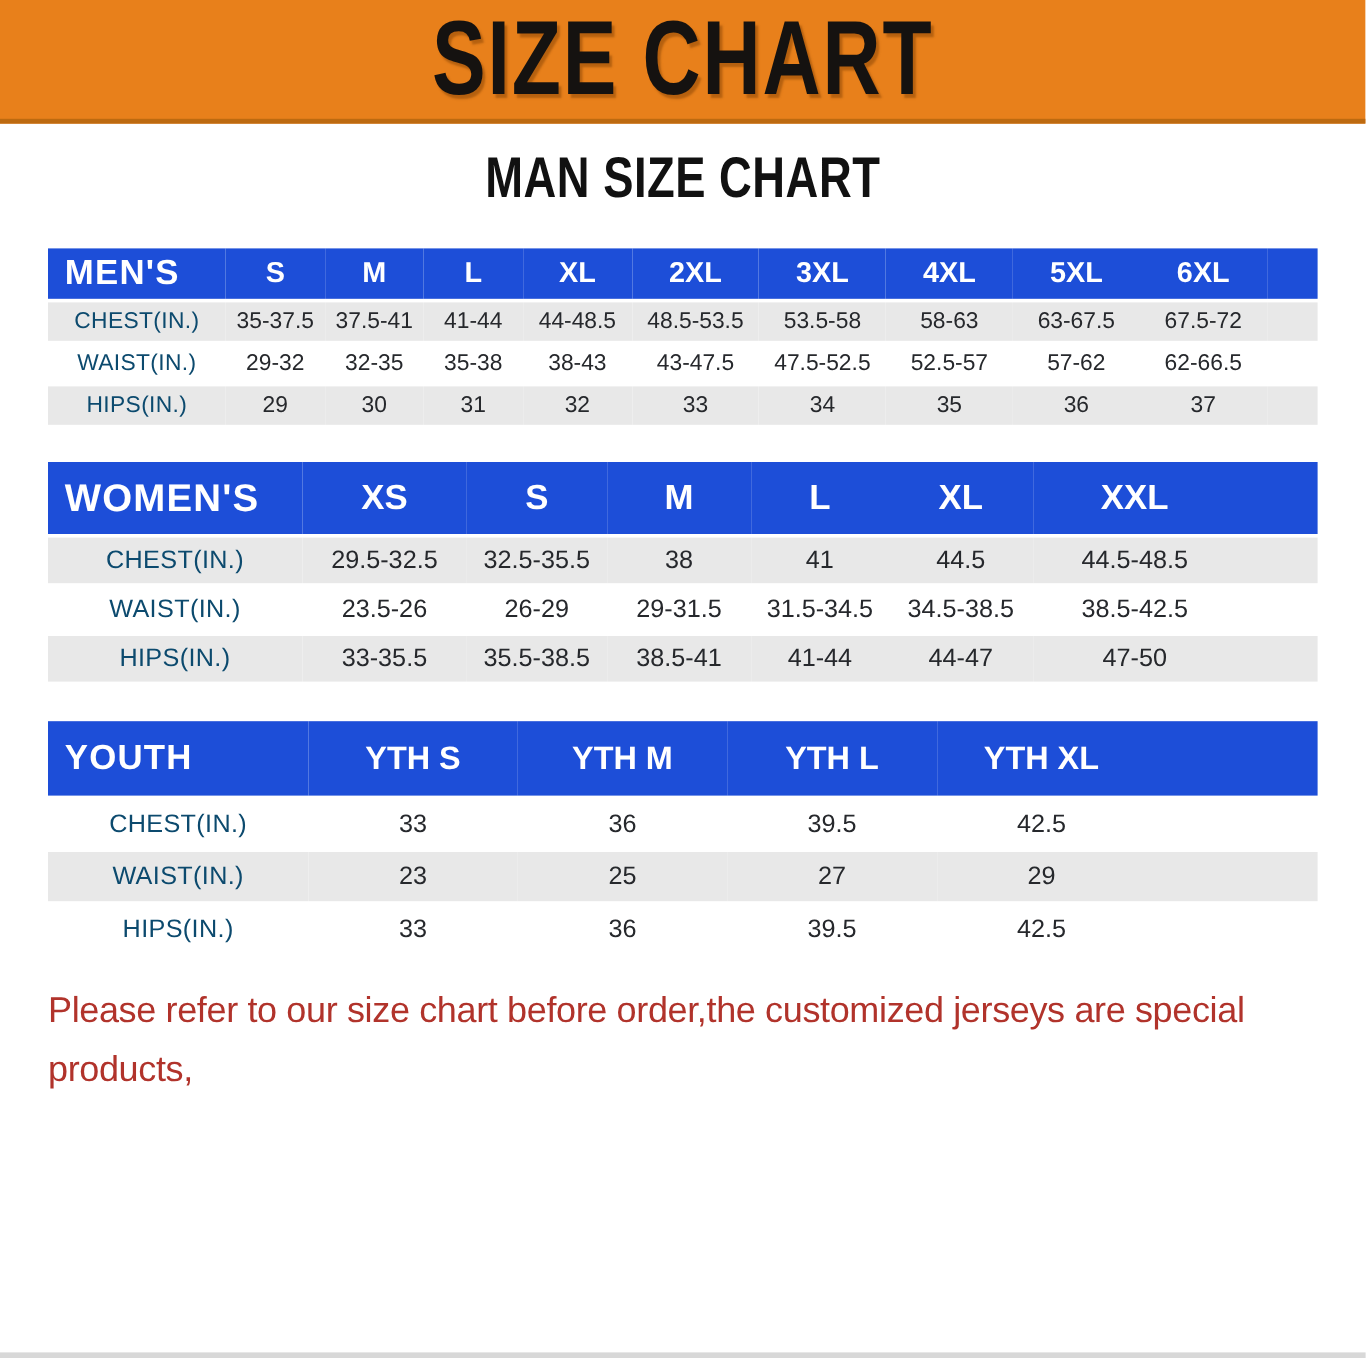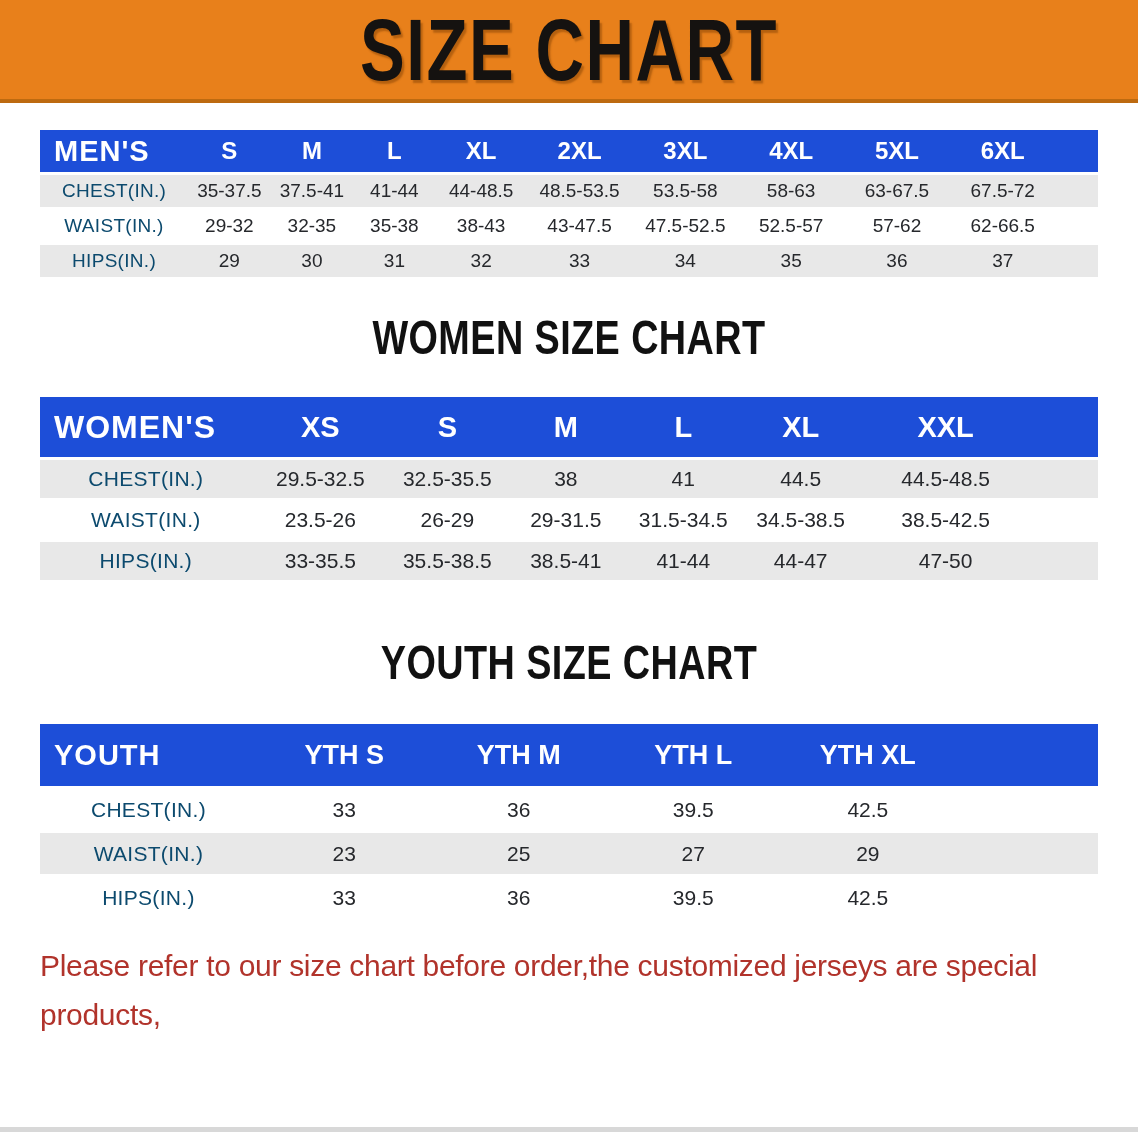--- a/index.html
+++ b/index.html
@@ -92,20 +92,23 @@
 </head>
 <body>
 
 <header class="banner">
   <span class="banner-title">SIZE CHART</span>
 </header>
 
 <main>
 
   <section>
+    <h2 class="section-heading" id="heading-men">
+      <span class="condensed">MAN SIZE CHART</span>
+    </h2>
     <table id="table-men">
         <colgroup>
           <col style="width: 14%;">
           <col style="width: 7.8%;">
           <col style="width: 7.8%;">
           <col style="width: 7.8%;">
           <col style="width: 8.6%;">
           <col style="width: 10%;">
           <col style="width: 10%;">
           <col style="width: 10%;">
@@ -166,23 +169,20 @@
             <td>35</td>
             <td>36</td>
             <td>37</td>
             <td></td>
           </tr>
         </tbody>
       </table>
   </section>
 
   <section>
-    <h2 class="section-heading" id="heading-women">
-      <span class="condensed">WOMEN SIZE CHART</span>
-    </h2>
     <table id="table-women">
         <colgroup>
           <col style="width: 20%;">
           <col style="width: 13%;">
           <col style="width: 11%;">
           <col style="width: 11.4%;">
           <col style="width: 10.8%;">
           <col style="width: 11.4%;">
           <col style="width: 16%;">
           <col style="width: 6.4%;">
@@ -228,23 +228,20 @@
             <td>41-44</td>
             <td>44-47</td>
             <td>47-50</td>
             <td></td>
           </tr>
         </tbody>
       </table>
   </section>
 
   <section>
-    <h2 class="section-heading" id="heading-youth">
-      <span class="condensed">YOUTH SIZE CHART</span>
-    </h2>
     <table id="table-youth">
         <colgroup>
           <col style="width: 20.5%;">
           <col style="width: 16.5%;">
           <col style="width: 16.5%;">
           <col style="width: 16.5%;">
           <col style="width: 16.5%;">
           <col style="width: 13.5%;">
         </colgroup>
         <thead>

